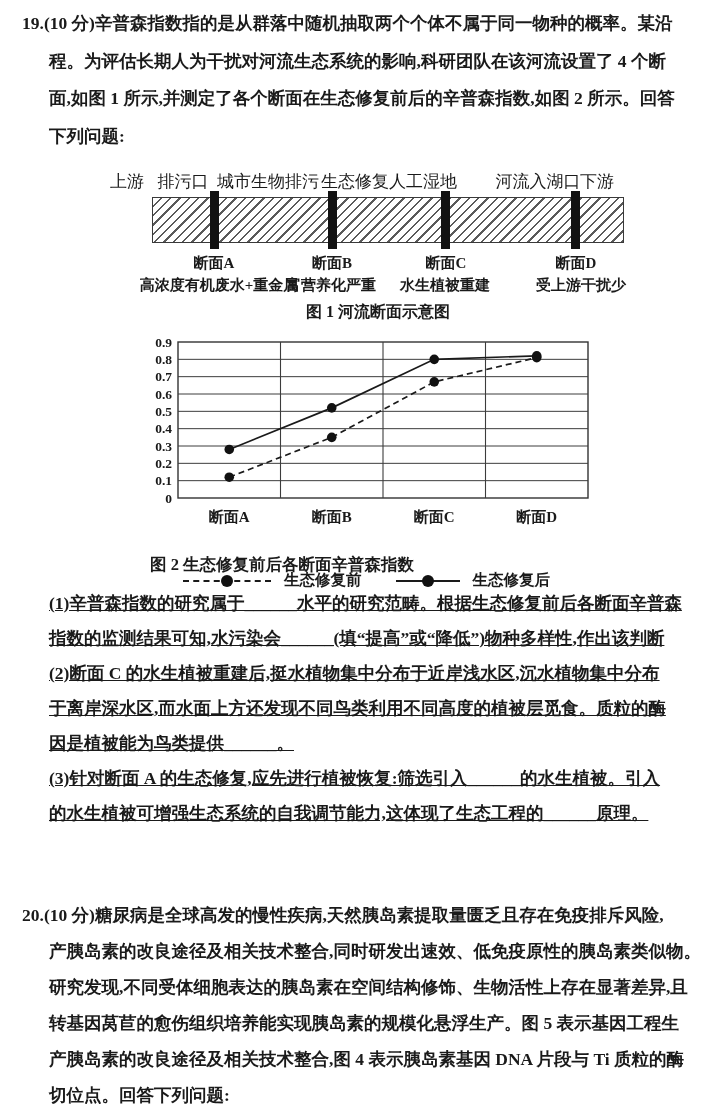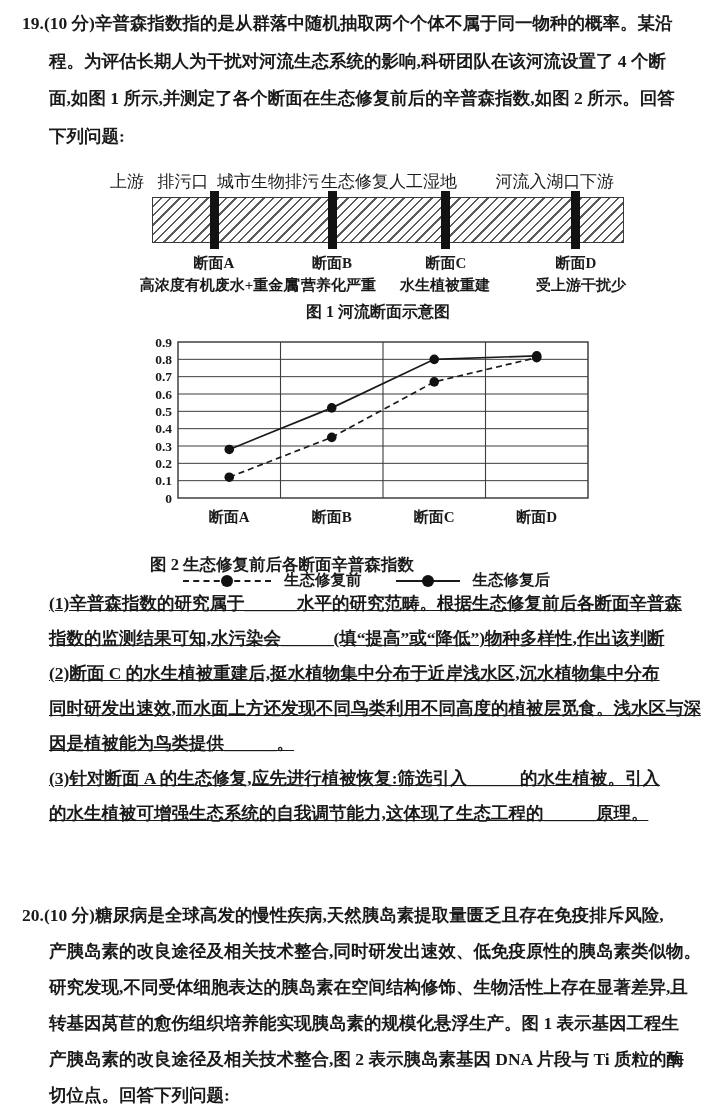--- a/index.html
+++ b/index.html
@@ -135,26 +135,26 @@
     </div>
   </div>
 
   <div class="f2-cap">图 2  生态修复前后各断面辛普森指数</div>
 </div>
 
 <div id="q19-parts" class="abs">
   <div class="t-line">(1)辛普森指数的研究属于______水平的研究范畴。根据生态修复前后各断面辛普森</div>
   <div class="t-line">指数的监测结果可知,水污染会______(填“提高”或“降低”)物种多样性,作出该判断</div>
   <div class="t-line">(2)断面 C 的水生植被重建后,挺水植物集中分布于近岸浅水区,沉水植物集中分布</div>
-  <div class="t-line">同时研发出速效,而水面上方还发现不同鸟类利用不同高度的植被层觅食。浅水区与深</div>
+  <div class="t-line">于离岸深水区,而水面上方还发现不同鸟类利用不同高度的植被层觅食。质粒的酶</div>
   <div class="t-line">因是植被能为鸟类提供______。</div>
   <div class="t-line">(3)针对断面 A 的生态修复,应先进行植被恢复:筛选引入______的水生植被。引入</div>
   <div class="t-line">的水生植被可增强生态系统的自我调节能力,这体现了生态工程的______原理。</div>
 </div>
 
 <div id="q20" class="abs">
   <div class="t-line hang">20.(10 分)糖尿病是全球高发的慢性疾病,天然胰岛素提取量匮乏且存在免疫排斥风险,</div>
   <div class="t-line">产胰岛素的改良途径及相关技术整合,同时研发出速效、低免疫原性的胰岛素类似物。</div>
   <div class="t-line">研究发现,不同受体细胞表达的胰岛素在空间结构修饰、生物活性上存在显著差异,且</div>
-  <div class="t-line">转基因莴苣的愈伤组织培养能实现胰岛素的规模化悬浮生产。图 1 表示基因工程生</div>
-  <div class="t-line">产胰岛素的改良途径及相关技术整合,图 2 表示胰岛素基因 DNA 片段与 Ti 质粒的酶</div>
+  <div class="t-line">转基因莴苣的愈伤组织培养能实现胰岛素的规模化悬浮生产。图 5 表示基因工程生</div>
+  <div class="t-line">产胰岛素的改良途径及相关技术整合,图 4 表示胰岛素基因 DNA 片段与 Ti 质粒的酶</div>
   <div class="t-line">切位点。回答下列问题:</div>
 </div>
 
 </body></html>

